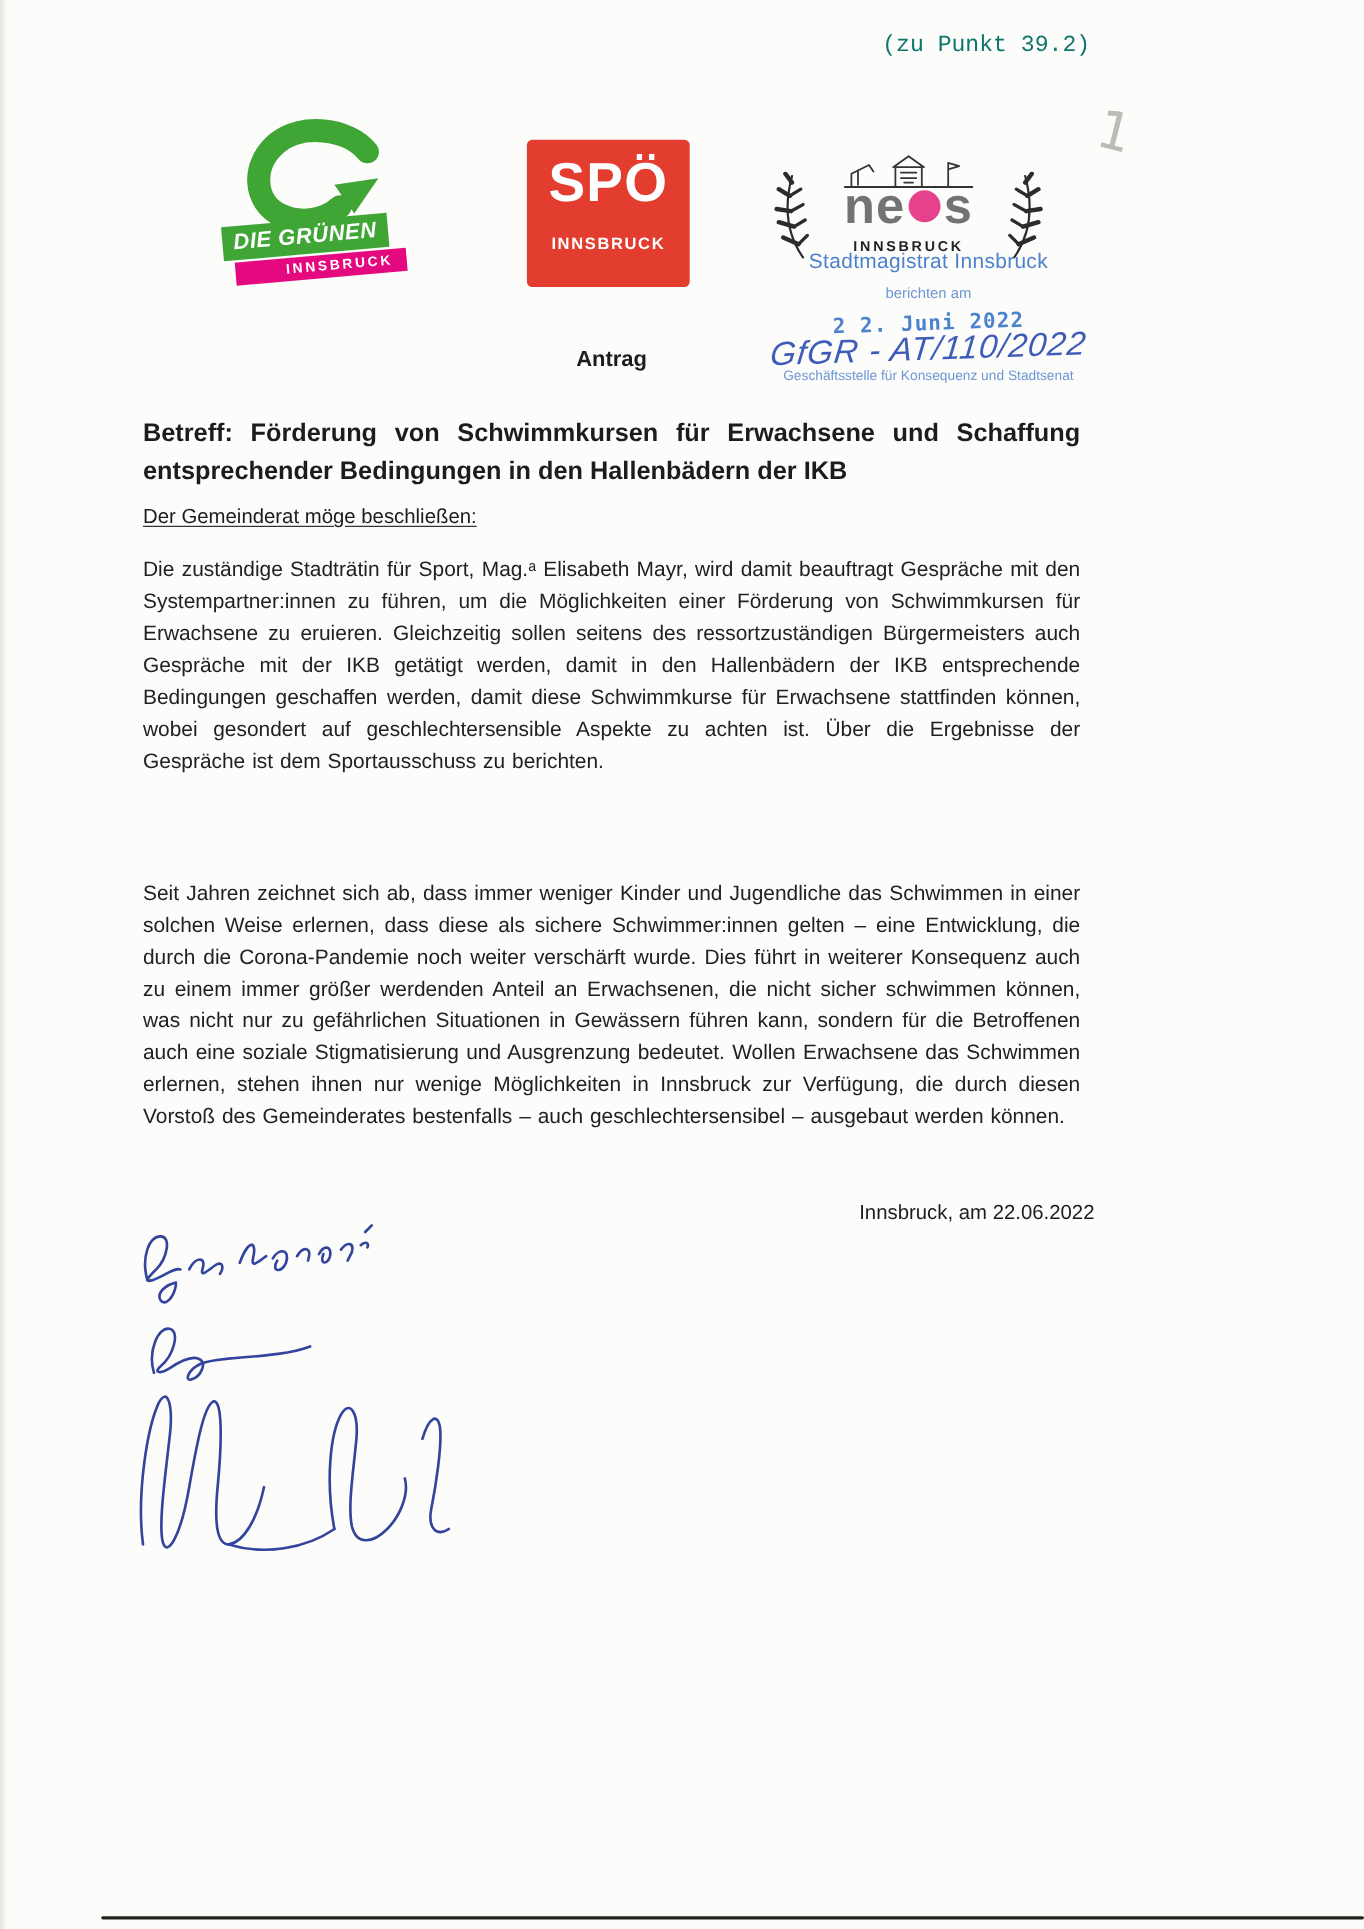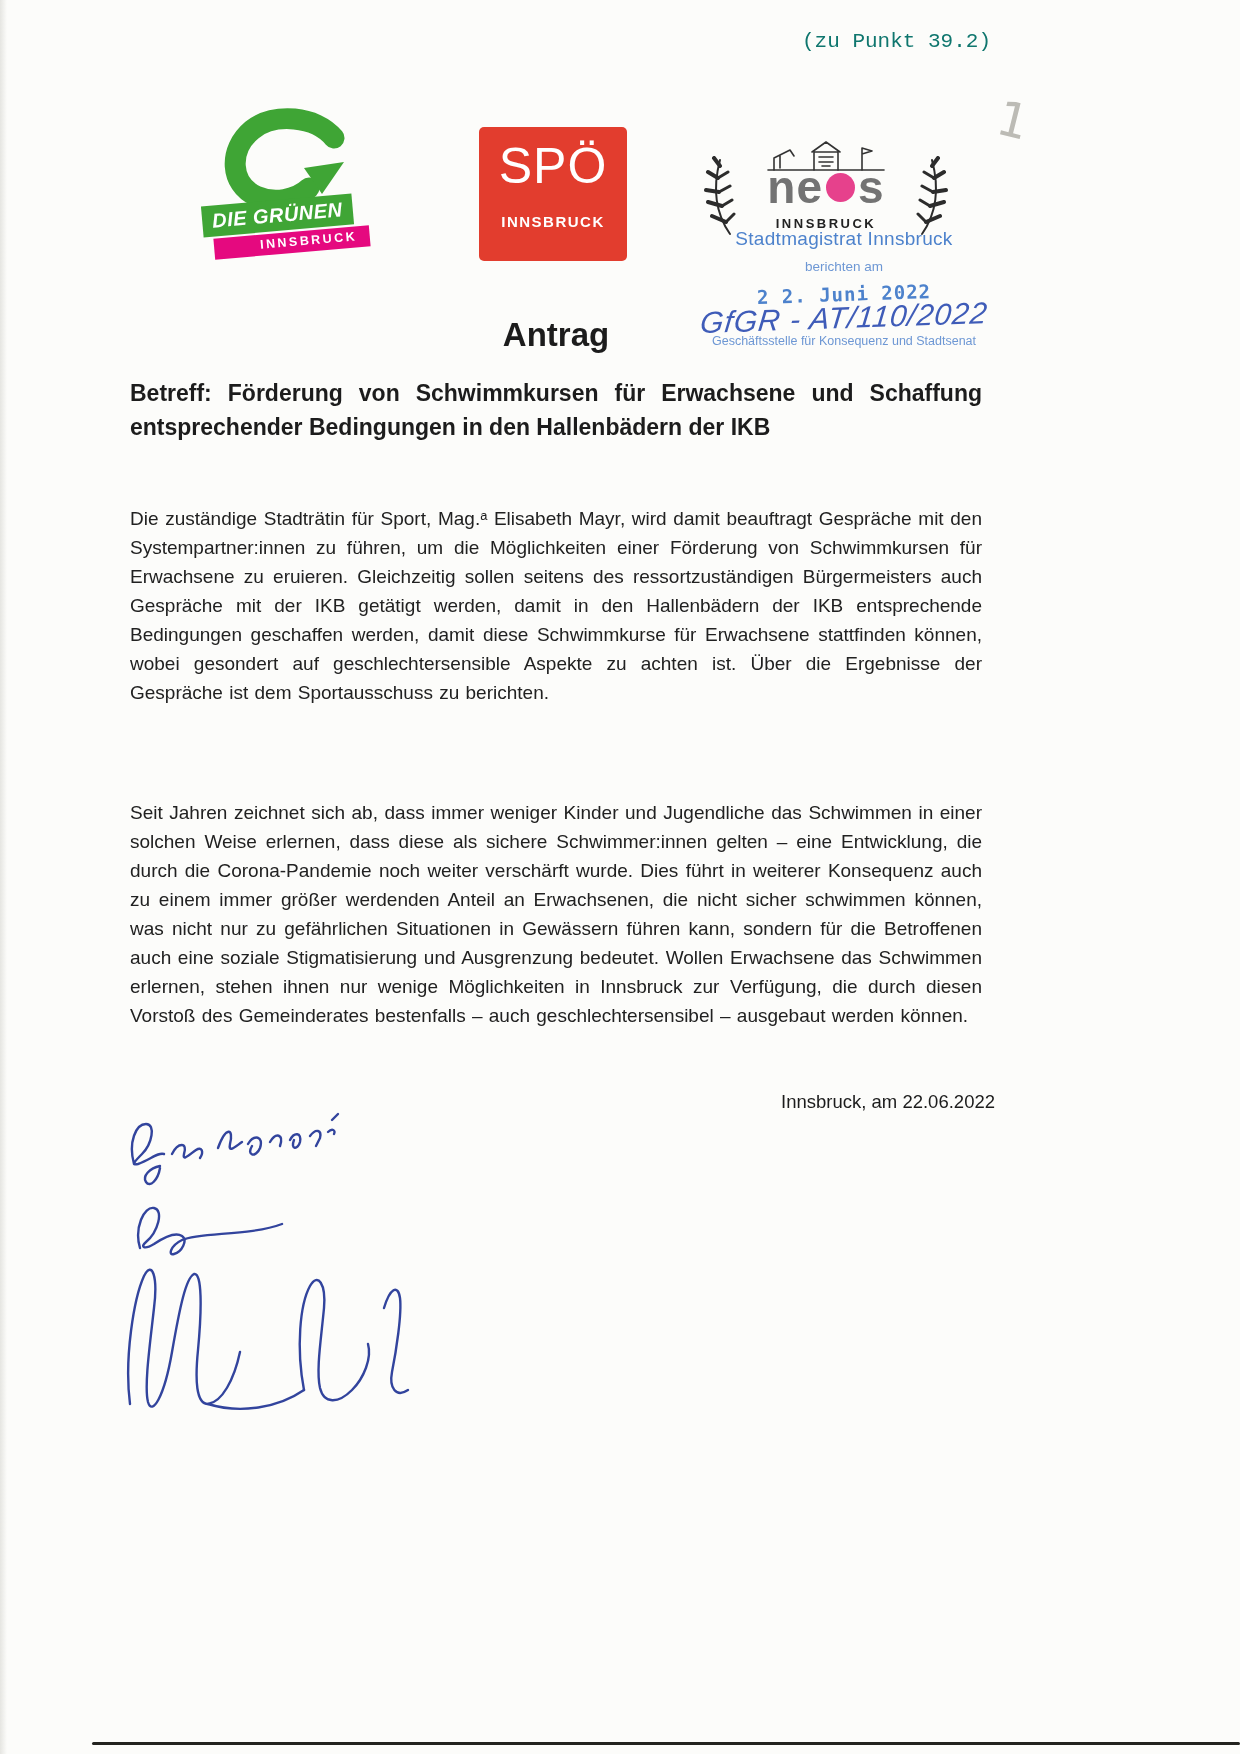--- a/index.html
+++ b/index.html
@@ -22,21 +22,21 @@
   .gruene-banner-green{position:absolute;top:92px;left:2px;background:#3fa535;color:#fff;
     font-weight:700;font-style:italic;font-size:20px;padding:4px 10px;transform:rotate(-5deg);
     letter-spacing:.5px;white-space:nowrap;}
   .gruene-banner-pink{position:absolute;top:124px;left:14px;background:#e5097f;color:#fff;
     font-weight:700;font-size:12.5px;padding:3px 12px 4px 46px;transform:rotate(-5deg);
     letter-spacing:2.5px;white-space:nowrap;}
 
   
   .logo-spoe{position:absolute;left:479px;top:127px;width:148px;height:134px;background:#e23d2e;
     border-radius:5px;display:flex;flex-direction:column;align-items:center;}
-  .spoe-name{color:#fff;font-weight:400;font-size:50px;letter-spacing:1px;line-height:1;margin-top:14px;}
+  .spoe-name{color:#fff;font-weight:700;font-size:50px;letter-spacing:1px;line-height:1;margin-top:14px;}
   .spoe-sub{color:#fff;font-size:15px;font-weight:700;letter-spacing:1.5px;margin-top:22px;}
 
   
   .logo-neos{position:absolute;left:702px;top:138px;width:248px;height:114px;}
   .neos-skyline{position:absolute;left:64px;top:0;width:120px;height:34px;}
   .neos-laurel{position:absolute;top:18px;width:34px;height:80px;}
   .neos-laurel.left{left:0;}
   .neos-laurel.right{right:0;transform:scaleX(-1);}
   .neos-word{position:absolute;top:26px;width:100%;text-align:center;font-weight:800;
     font-size:46px;color:#737373;letter-spacing:1px;line-height:1;}
@@ -50,21 +50,21 @@
   .stamp-office{font-size:19px;color:#4d82cc;letter-spacing:.3px;}
   .stamp-label{font-size:13.5px;color:#6d97d4;margin-top:9px;}
   .stamp-date{font-family:"DejaVu Sans Mono",monospace;font-weight:700;font-size:19px;color:#4d82cc;
     margin-top:9px;letter-spacing:1px;transform:rotate(-2deg);}
   .stamp-ref{font-style:italic;font-size:30px;color:#3f5cb8;transform:rotate(-2deg) skewX(-8deg);
     margin-top:-4px;white-space:nowrap;letter-spacing:1px;}
   .stamp-dept{font-size:12.5px;color:#6d97d4;margin-top:-1px;}
 
   
   .doc-title{position:absolute;left:130px;top:316px;width:852px;margin:0;text-align:center;
-    font-size:33px;font-weight:700;color:#1c1c1c;}
+    font-size:20px;font-weight:700;color:#1c1c1c;}
   .doc-subject{position:absolute;left:130px;top:376px;width:852px;margin:0;font-weight:700;
     font-size:23px;line-height:34px;text-align:justify;color:#1c1c1c;}
   .doc-heading{position:absolute;left:130px;width:852px;margin:0;font-size:18.5px;color:#1c1c1c;
     text-decoration:underline;text-underline-offset:3px;}
   .doc-body{position:absolute;left:130px;width:852px;margin:0;font-size:19px;line-height:29px;
     text-align:justify;word-spacing:1px;color:#212121;}
   .doc-date{position:absolute;left:130px;top:1078px;width:852px;margin:13px;text-align:right;
     font-size:18.5px;color:#1c1c1c;}
 
   
@@ -134,20 +134,21 @@
     <div class="stamp-label">berichten am</div>
     <div class="stamp-date">2 2. Juni 2022</div>
     <div class="stamp-ref">GfGR - AT/110/2022</div>
     <div class="stamp-dept">Geschäftsstelle für Konsequenz und Stadtsenat</div>
   </div>
 
   <h1 class="doc-title">Antrag</h1>
 
   <p class="doc-subject">Betreff: Förderung von Schwimmkursen für Erwachsene und Schaffung entsprechender Bedingungen in den Hallenbädern der IKB</p>
 
+  <p class="doc-heading" style="top:458px">Der Gemeinderat möge beschließen:</p>
 
   <p class="doc-body" style="top:504px">Die zuständige Stadträtin für Sport, Mag.ᵃ Elisabeth Mayr, wird damit beauftragt Gespräche mit den Systempartner:innen zu führen, um die Möglichkeiten einer Förderung von Schwimmkursen für Erwachsene zu eruieren. Gleichzeitig sollen seitens des ressortzuständigen Bürgermeisters auch Gespräche mit der IKB getätigt werden, damit in den Hallenbädern der IKB entsprechende Bedingungen geschaffen werden, damit diese Schwimmkurse für Erwachsene stattfinden können, wobei gesondert auf geschlechtersensible Aspekte zu achten ist. Über die Ergebnisse der Gespräche ist dem Sportausschuss zu berichten.</p>
 
 
   <p class="doc-body" style="top:798px">Seit Jahren zeichnet sich ab, dass immer weniger Kinder und Jugendliche das Schwimmen in einer solchen Weise erlernen, dass diese als sichere Schwimmer:innen gelten – eine Entwicklung, die durch die Corona-Pandemie noch weiter verschärft wurde. Dies führt in weiterer Konsequenz auch zu einem immer größer werdenden Anteil an Erwachsenen, die nicht sicher schwimmen können, was nicht nur zu gefährlichen Situationen in Gewässern führen kann, sondern für die Betroffenen auch eine soziale Stigmatisierung und Ausgrenzung bedeutet. Wollen Erwachsene das Schwimmen erlernen, stehen ihnen nur wenige Möglichkeiten in Innsbruck zur Verfügung, die durch diesen Vorstoß des Gemeinderates bestenfalls – auch geschlechtersensibel – ausgebaut werden können.</p>
 
   <p class="doc-date">Innsbruck, am 22.06.2022</p>
 
   <svg class="signatures" viewBox="0 0 340 320">
     <g>

